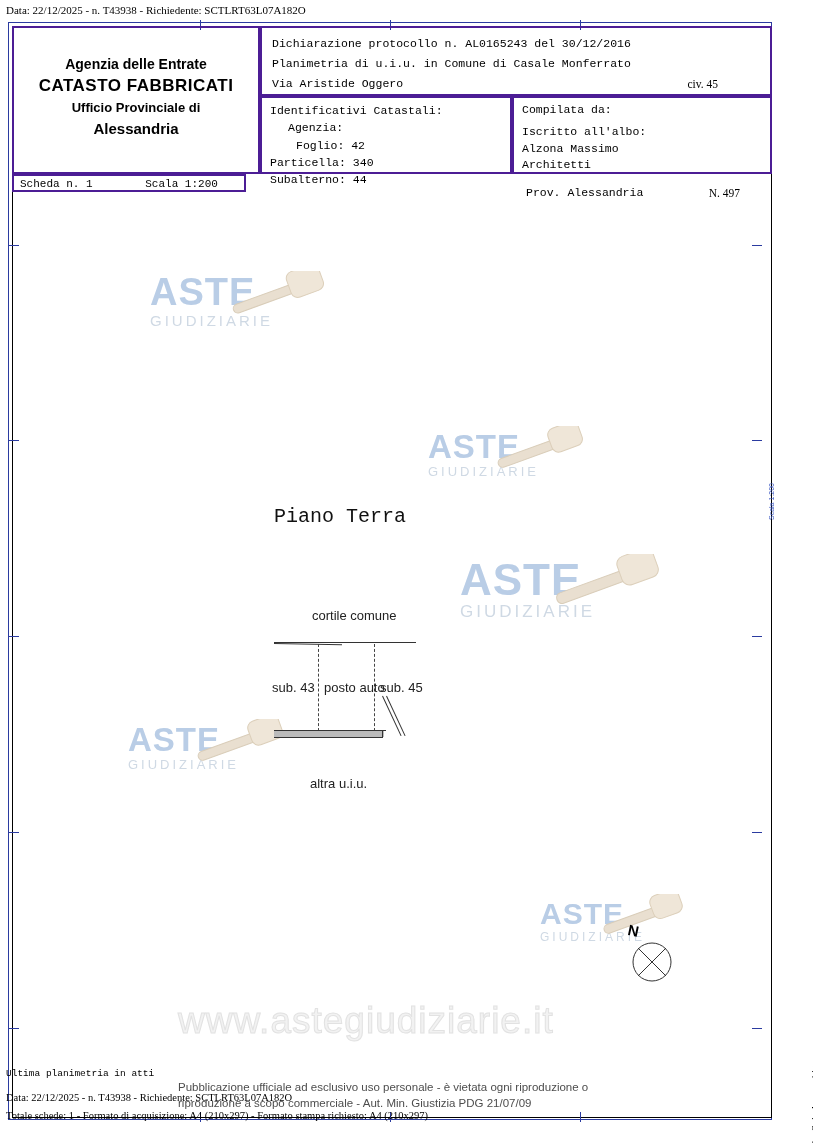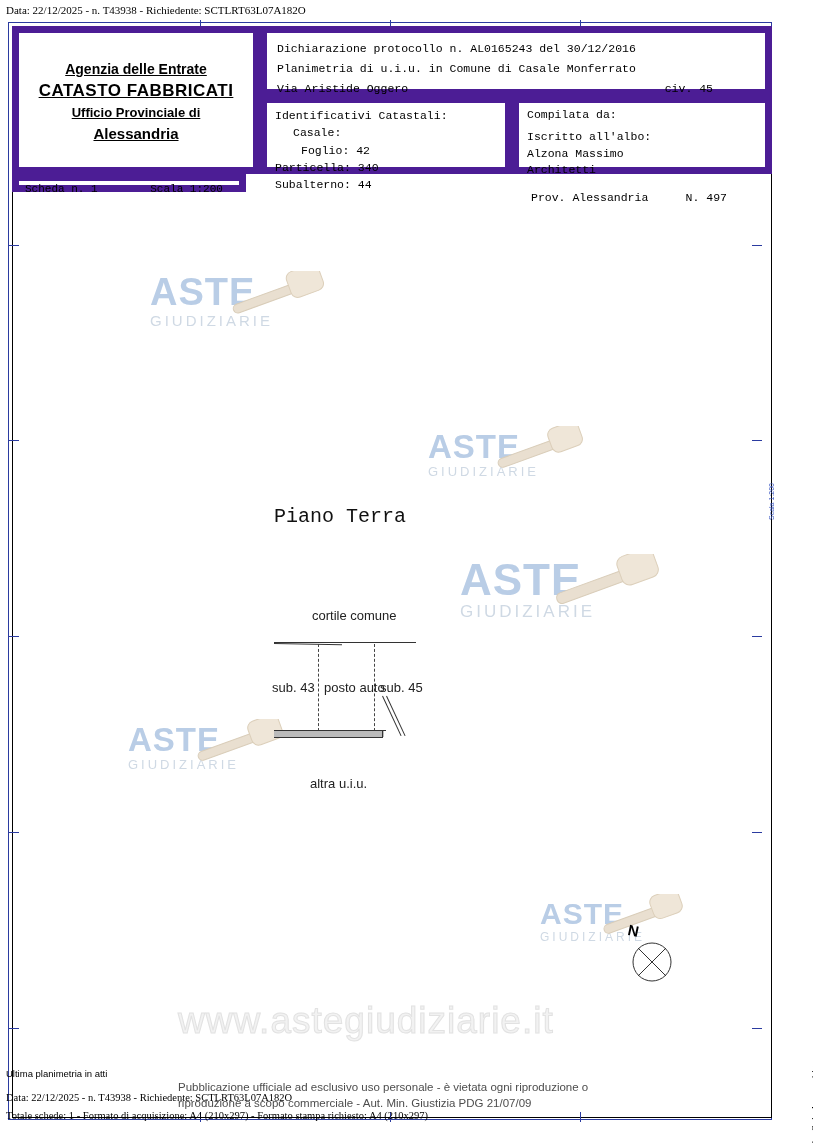--- a/index.html
+++ b/index.html
@@ -46,45 +46,44 @@
 
   
   .tick {
     background: #2b3ba0;
   }
   .tick-h { width: 10px; height: 1px; }
   .tick-v { width: 1px; height: 10px; }
 
   
   .hdr-box {
-    border: 7px solid #4c1d95;
+    border: 2px solid #4c1d95;
     box-sizing: border-box;
     background: transparent;
   }
   .hdr-left {
     left: 12px; top: 26px;
     width: 248px; height: 148px;
     text-align: center;
     font-family: "Liberation Sans", sans-serif;
-    text-decoration: underline;
   }
   .hdr-left .l1 { font-size: 14px; font-weight: bold; margin-top: 28px; }
   .hdr-left .l2 { font-size: 17px; font-weight: bold; letter-spacing: .5px; margin-top: 4px;}
   .hdr-left .l3 { font-size: 13px; font-weight: bold; margin-top: 4px; }
   .hdr-left .l4 { font-size: 15px; font-weight: bold; margin-top: 5px; }
 
   .hdr-top {
     left: 260px; top: 26px;
     width: 512px; height: 70px;
     font-family: "Liberation Mono", monospace;
     font-size: 11.5px;
     padding: 6px 0 0 10px;
     line-height: 1.75;
   }
-  .hdr-top .civ { float: right; margin-right: 52px; }
+  .hdr-top .civ { float: right; margin-right: 52px; font-family: Liberation Serif, serif; }
 
   .hdr-ident {
     left: 260px; top: 96px;
     width: 252px; height: 78px;
     font-family: "Liberation Mono", monospace;
     font-size: 11.5px;
     padding: 4px 0 0 8px;
     line-height: 1.5;
   }
   .hdr-ident .ind1 { padding-left: 18px; }
@@ -92,21 +91,21 @@
 
   .hdr-comp {
     left: 512px; top: 96px;
     width: 260px; height: 78px;
     font-family: "Liberation Mono", monospace;
     font-size: 11.5px;
     padding: 4px 0 0 8px;
     line-height: 1.42;
   }
   .hdr-comp .prov-row { margin-top: 12px; padding-left: 4px; }
-  .hdr-comp .nnum { float: right; margin-right: 38px; }
+  .hdr-comp .nnum { float: right; margin-right: 30px; font-family: Liberation Serif, serif; }
 
   .hdr-scheda {
     left: 12px; top: 174px;
     width: 234px; height: 18px;
     font-family: "Liberation Mono", monospace;
     font-size: 11px;
     padding-left: 6px;
     line-height: 17px;
   }
   .hdr-scheda .scala { margin-left: 46px; }
@@ -184,21 +183,21 @@
     font-size: 7px;
     color: #3b57c4;
     transform: rotate(-90deg);
     transform-origin: left top;
     white-space: nowrap;
   }
 
   
   .foot-note {
     left: 6px; top: 1068px;
-    font-family: Liberation Sans, sans-serif;
+    font-family: Liberation Mono, monospace;
     font-size: 9.5px;
   }
   .foot-l1 { left: 6px; top: 1092px; font-size: 10.5px; }
   .foot-l2 { left: 6px; top: 1110px; font-size: 10.5px; }
 
   .pub-note {
     left: 178px; top: 1080px;
     width: 470px;
     text-align: left;
     font-family: Liberation Sans, sans-serif;
@@ -259,21 +258,21 @@
     <div>Dichiarazione protocollo n. AL0165243 del  30/12/2016</div>
     <div>Planimetria di u.i.u. in Comune di Casale Monferrato</div>
     <div>
       <span class="civ">civ. 45</span>
       <span>Via Aristide Oggero</span>
     </div>
   </div>
 
   <div class="abs hdr-box hdr-ident">
     <div>Identificativi Catastali:</div>
-    <div class="ind1"><span>Casale:</span></div>
+    <div class="ind1"><span>Agenzia:</span></div>
     <div class="ind2"><span>Foglio:</span> <span>42</span></div>
     <div><span>Particella:</span> <span>340</span></div>
     <div><span>Subalterno:</span> <span>44</span></div>
   </div>
 
   <div class="abs hdr-box hdr-comp">
     <div>Compilata da:</div>
     <div style="margin-top:6px;">Iscritto all'albo:</div>
     <div>Alzona Massimo</div>
     <div>Architetti</div>

